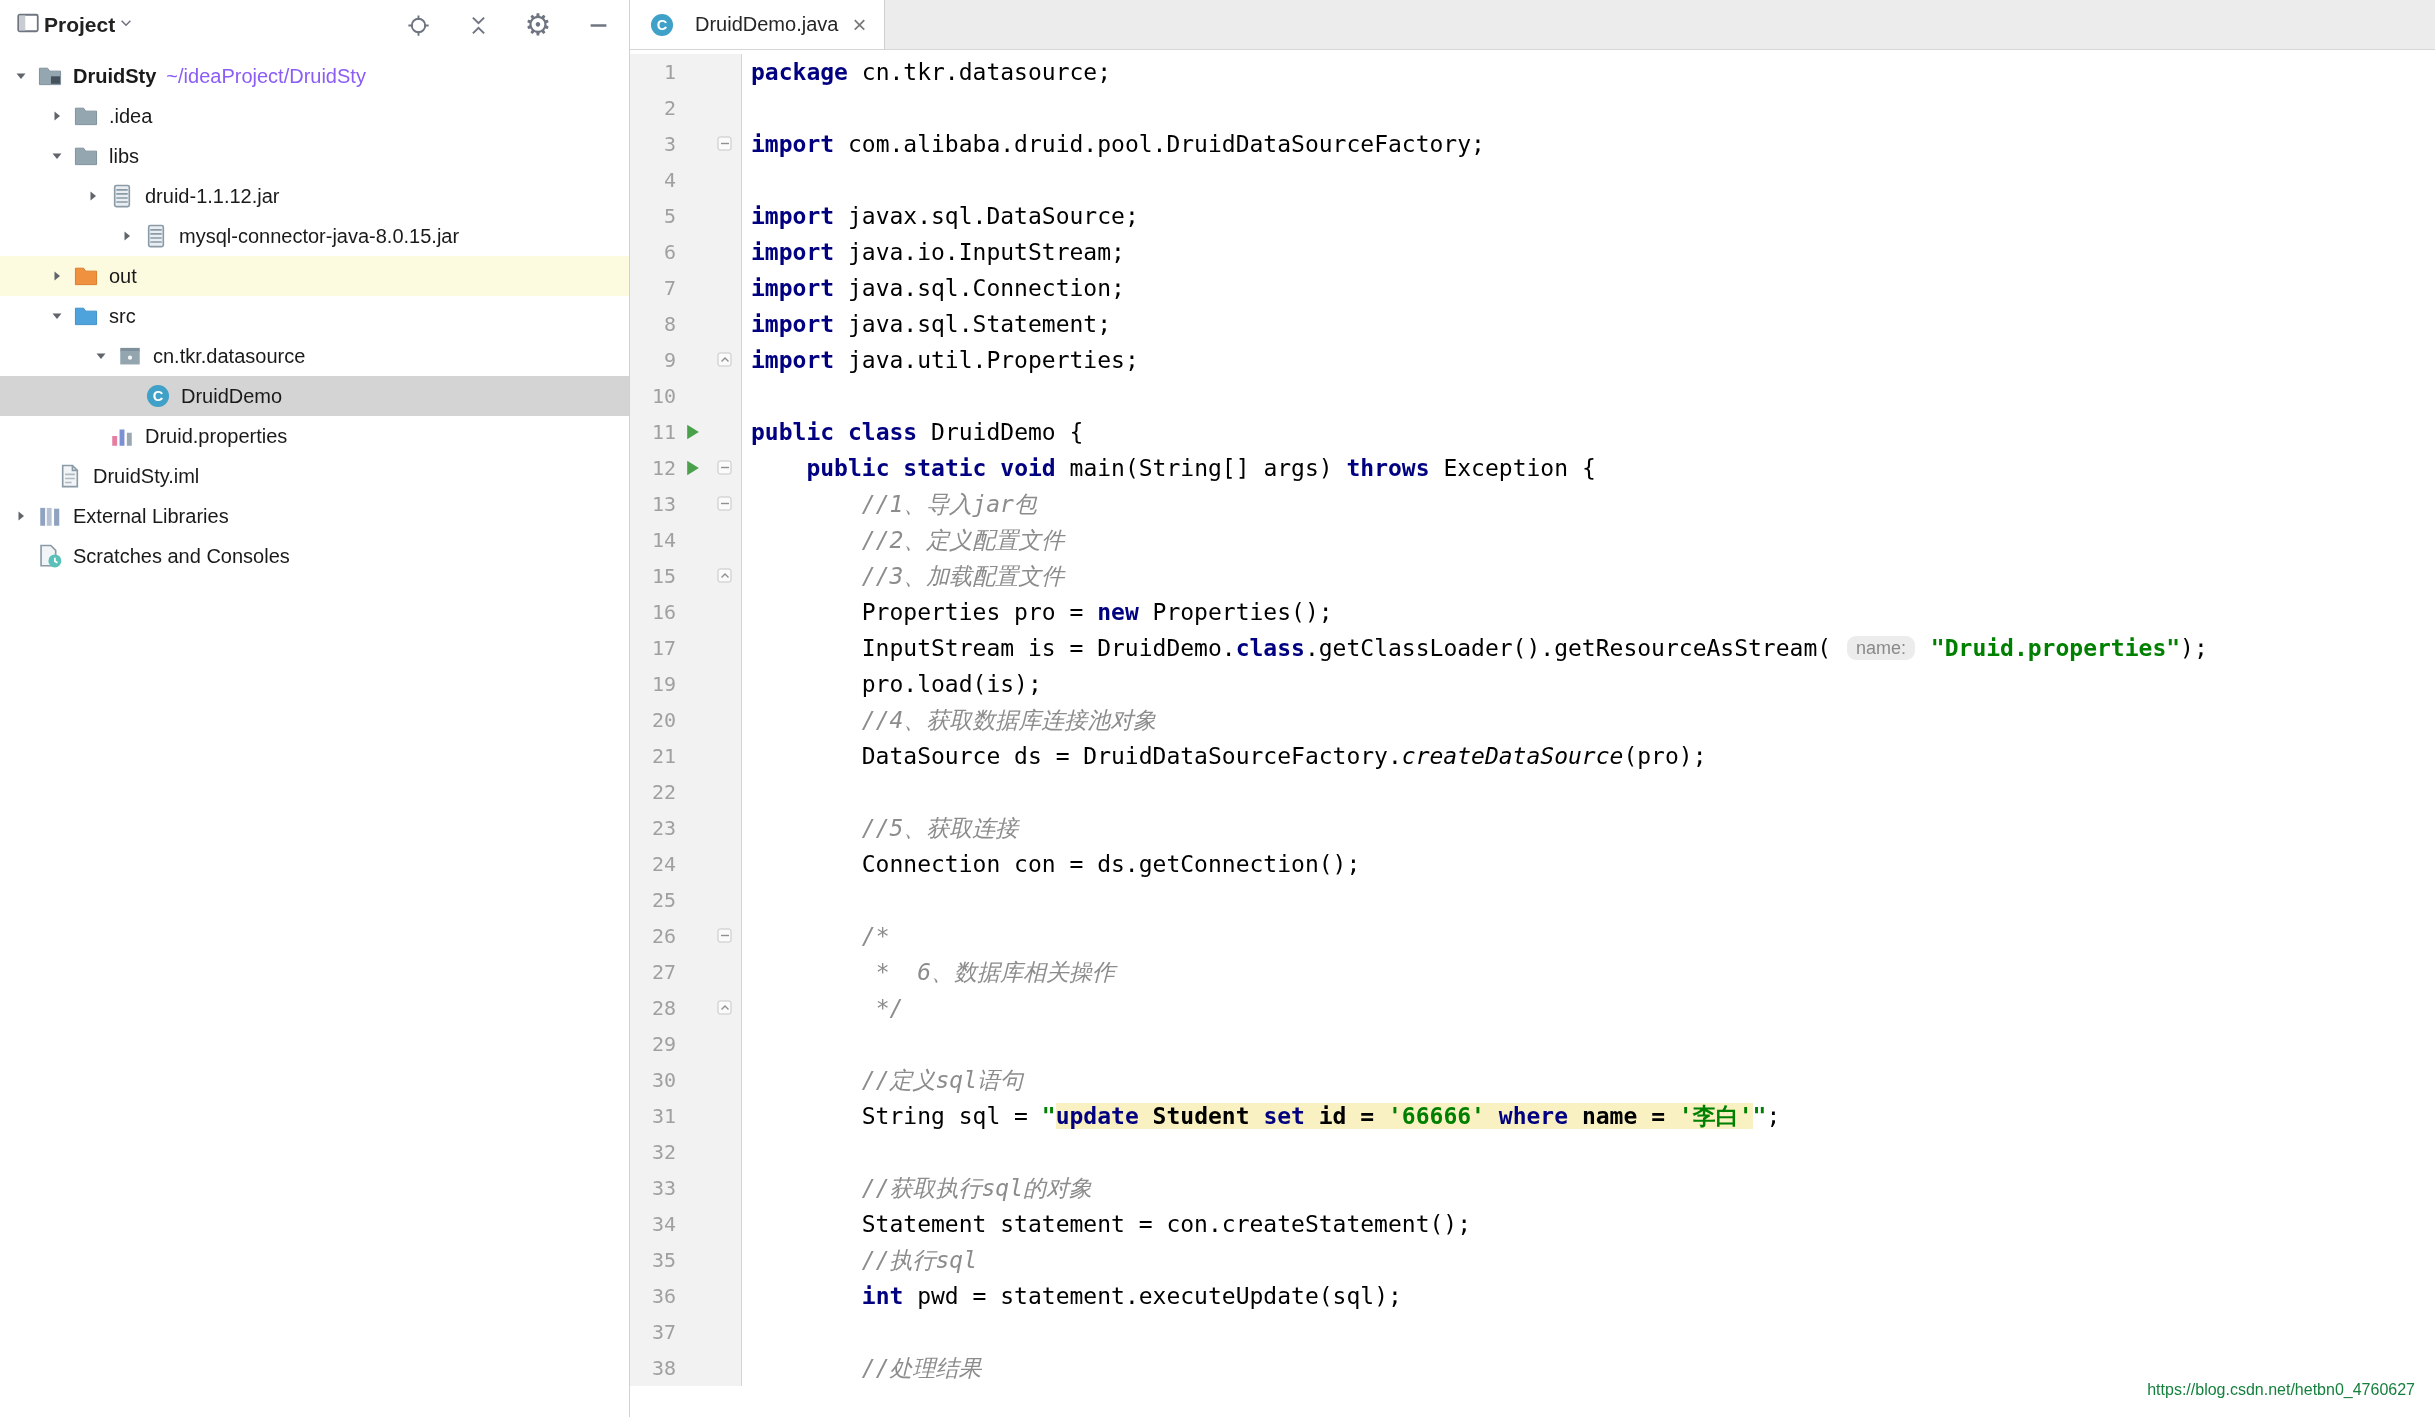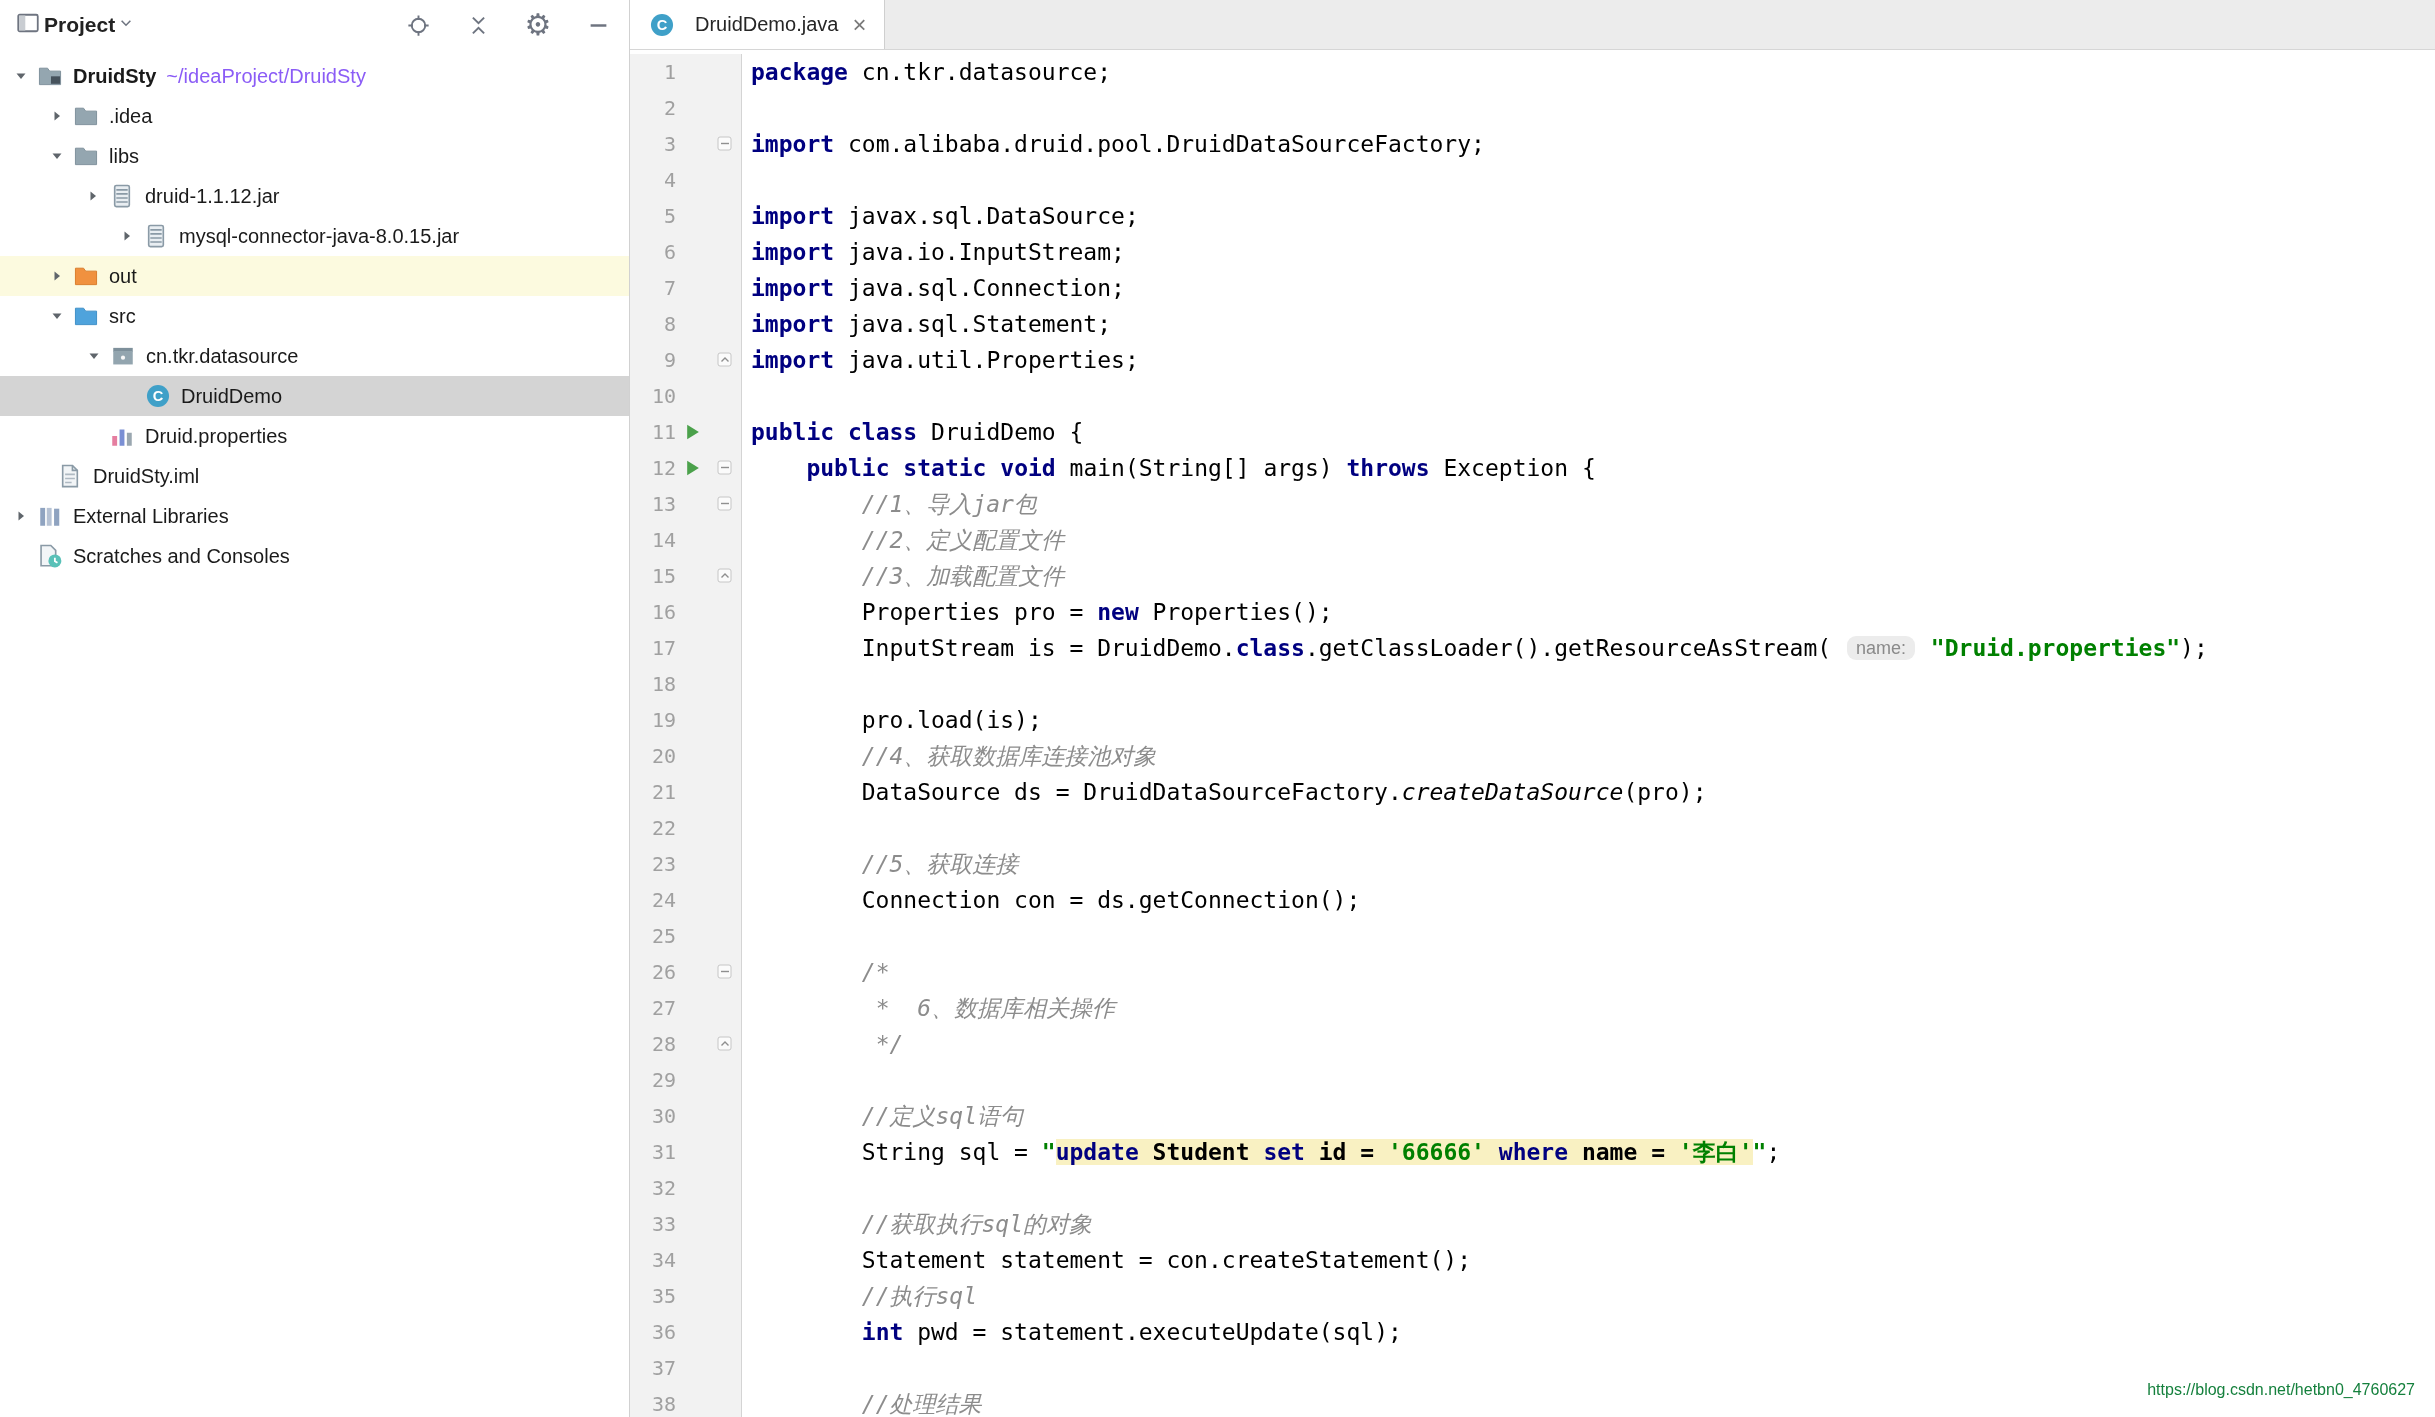--- a/index.html
+++ b/index.html
@@ -183,21 +183,21 @@
               <path d="M3.5 5.5h9L8 11z" fill="#5F656B"></path>
             </svg>
           </span>
           <span class="ticon">
             <svg width="26" height="26" viewBox="0 0 16 16">
               <path d="M1.5 3.2h5l1.3 1.8h6.7v8.3H1.5z" fill="#4FA3DC" stroke="#3F8FC6" stroke-width=".6"></path>
             </svg>
           </span>
           <span class="tlabel">src</span>
         </div>
-        <div class="tree-row" style="padding-left: 79px;">
+        <div class="tree-row" style="padding-left: 58px; margin-left: 28px;">
           <span class="chev">
             <svg width="16" height="16" viewBox="0 0 16 16">
               <path d="M3.5 5.5h9L8 11z" fill="#5F656B"></path>
             </svg>
           </span>
           <span class="ticon">
             <svg width="26" height="26" viewBox="0 0 16 16">
               <rect x="2" y="3" width="12" height="2.4" fill="#7E909B"></rect>
               <rect x="2" y="5" width="12" height="8.2" fill="#93A5AF"></rect>
               <circle cx="8" cy="9" r="1.3" fill="#F7F7F7"></circle>
@@ -445,28 +445,20 @@
           <div class="eline">
             <div class="gut">
               <span class="lnum">17</span>
               <span class="lmark"></span>
               <span class="lfold"></span>
             </div>
             <div class="code"><span class="t-pl">        InputStream is = DruidDemo.</span><span class="t-kw">class</span><span class="t-pl">.getClassLoader().getResourceAsStream( </span><span class="t-hint">name:</span><span class="t-pl"> </span><span class="t-st">"Druid.properties"</span><span class="t-pl">);</span></div>
           </div>
           <div class="eline">
             <div class="gut">
-              <span class="lnum">18</span>
-              <span class="lmark"></span>
-              <span class="lfold"></span>
-            </div>
-            <div class="code"></div>
-          </div>
-          <div class="eline">
-            <div class="gut">
               <span class="lnum">19</span>
               <span class="lmark"></span>
               <span class="lfold"></span>
             </div>
             <div class="code"><span class="t-pl">        pro.load(is);</span></div>
           </div>
           <div class="eline">
             <div class="gut">
               <span class="lnum">20</span>
               <span class="lmark"></span>

